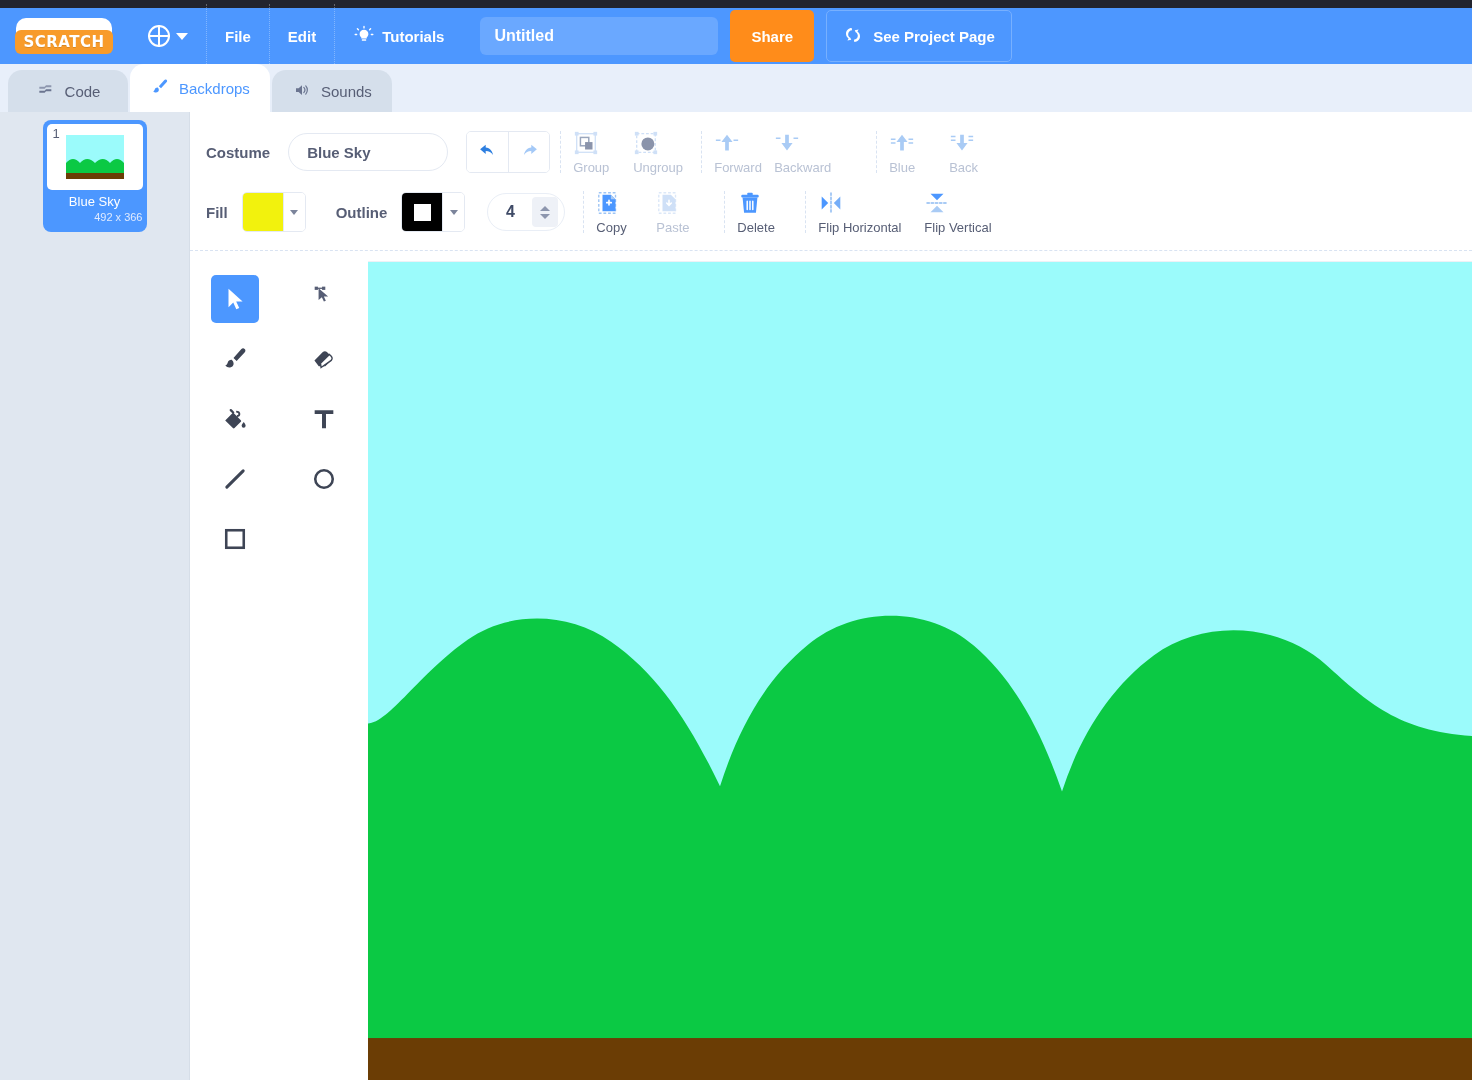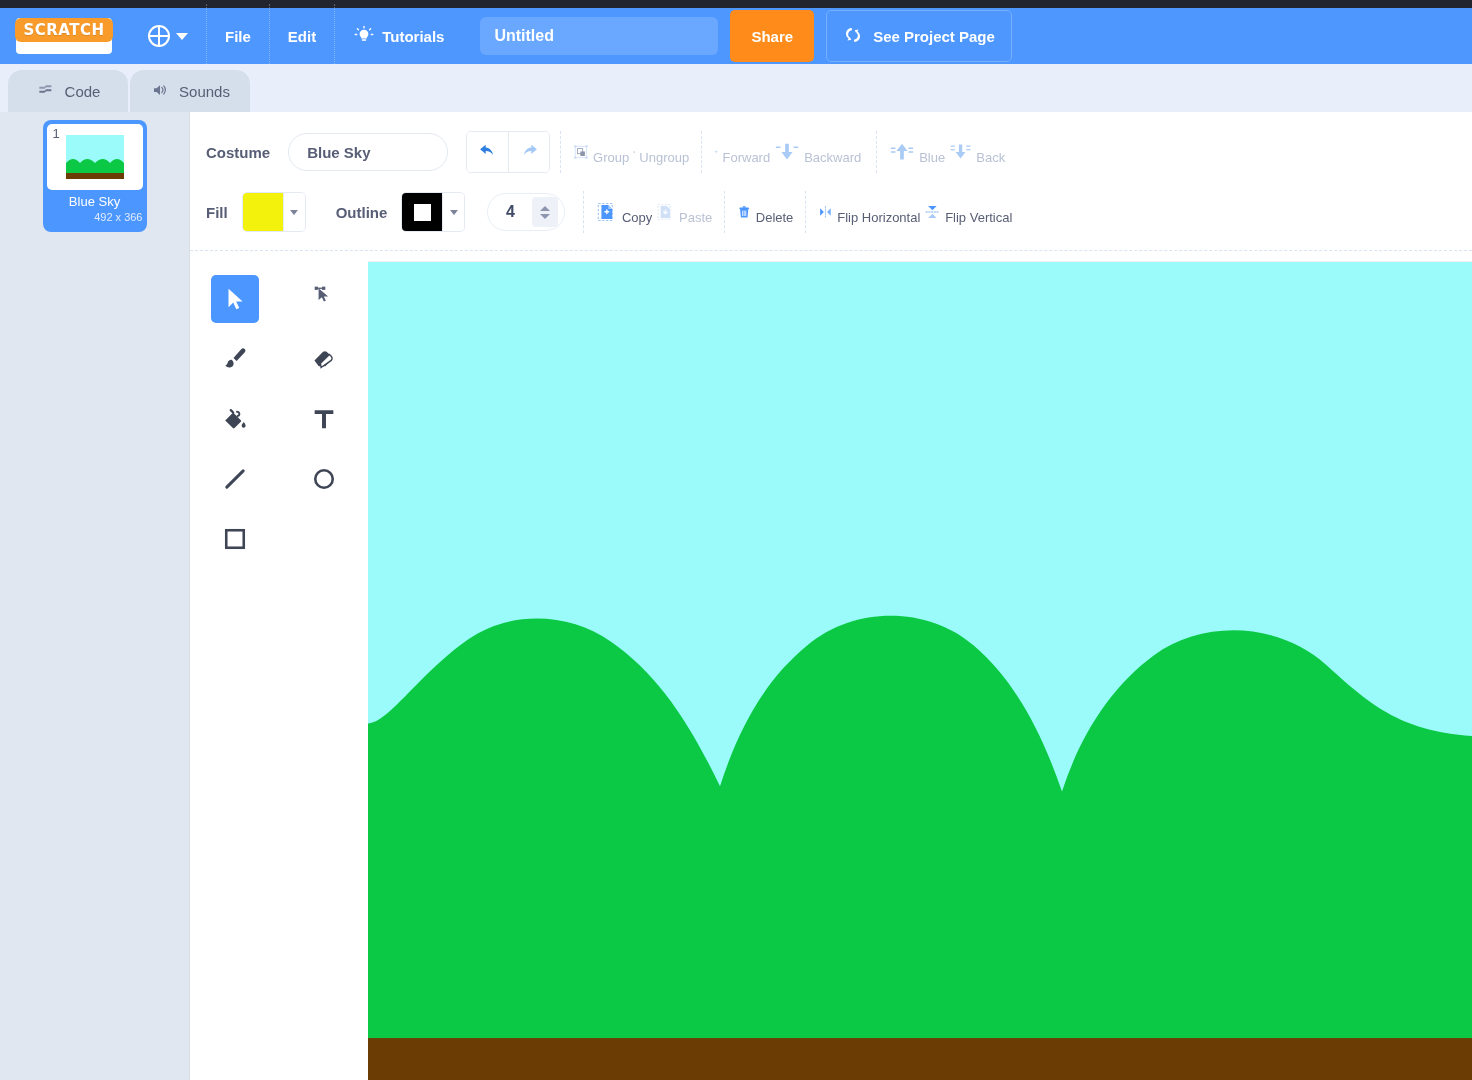--- a/index.html
+++ b/index.html
@@ -21,22 +21,22 @@
     height: 56px; width: 100%;
     background: #4d97ff;
     display: flex; align-items: center;
     padding: 0 10px;
     gap: 0;
   }
   .logo {
     width: 96px; height: 36px;
     margin: 0 18px 0 6px;
     background: #ffffff;
-    border-radius: 4px;
-    display: flex; align-items: flex-start; justify-content: center;
+    border-radius: 10px;
+    display: flex; align-items: flex-end; justify-content: center;
     position: relative;
   }
   .logo-inner {
     background: #f89b2a;
     border-radius: 6px;
     color: #ffffff;
     font-weight: bold;
     font-size: 15px;
     letter-spacing: 0.5px;
     padding: 3px 8px;
@@ -209,21 +209,21 @@
   }
   .ur-btn + .ur-btn { border-left: 1px solid #e4e9f2; }
 
   .tool-group { display: flex; align-items: center; }
   .divider {
     width: 0; height: 42px; margin: 0 10px;
     border-left: 1px dashed #d9e3f2;
   }
   .tbtn {
     width: 60px;
-    display: flex; flex-direction: row; align-items: flex-end; gap: 4px;
+    display: flex; flex-direction: column; align-items: flex-start; gap: 4px;
     cursor: pointer; padding: 0 2px;
   }
   .tbtn.wide { width: 94px; }
   .tbtn .t-label { font-size: 13px; color: #575e75; white-space: nowrap; }
   .tbtn.disabled .t-label { color: #b9c2d4; }
 
   
   .swatch-ctl {
     display: flex; align-items: stretch;
     margin-left: 14px;
@@ -345,20 +345,29 @@
   <div class="tab">
     <span>
       <svg viewBox="0 0 24 24" width="20" height="16">
         <path d="M2 7h8l2-2h8v3H12l-2 2H2z" fill="#8d96ae"></path>
         <path d="M2 13h8l2-2h8v3H12l-2 2H2z" fill="#6b7590"></path>
       </svg>
     </span>
     <span>Code</span>
   </div>
 
+  <div class="tab active">
+    <span>
+      <svg viewBox="0 0 24 24" width="20" height="20">
+        <path d="M20 3.5c-1-.9-2.2-.6-3 .3l-6.4 7.3 2.6 2.4 6.6-7.1c.8-.9 1.1-2 .2-2.9z" fill="#4c97ff"></path>
+        <path d="M9.3 12.6c-1.5-.3-3 .6-3.5 2-.4 1.2-.9 2-2 2.6 1.6 1.9 4.6 2 6.1.3 1.1-1.3 1-3.2-.6-4.9z" fill="#4c97ff"></path>
+      </svg>
+    </span>
+    <span>Backdrops</span>
+  </div>
 
   <div class="tab">
     <span>
       <svg viewBox="0 0 24 24" width="20" height="18" fill="#6b7590">
         <path d="M4 9.5h3.5L12 5.5v13L7.5 14.5H4z"></path>
         <path d="M14.4 8.6a5 5 0 0 1 0 6.8" stroke="#6b7590" stroke-width="1.6" fill="none" stroke-linecap="round"></path>
         <path d="M17 6.6a8 8 0 0 1 0 10.8" stroke="#6b7590" stroke-width="1.6" fill="none" stroke-linecap="round"></path>
       </svg>
     </span>
     <span>Sounds</span>

